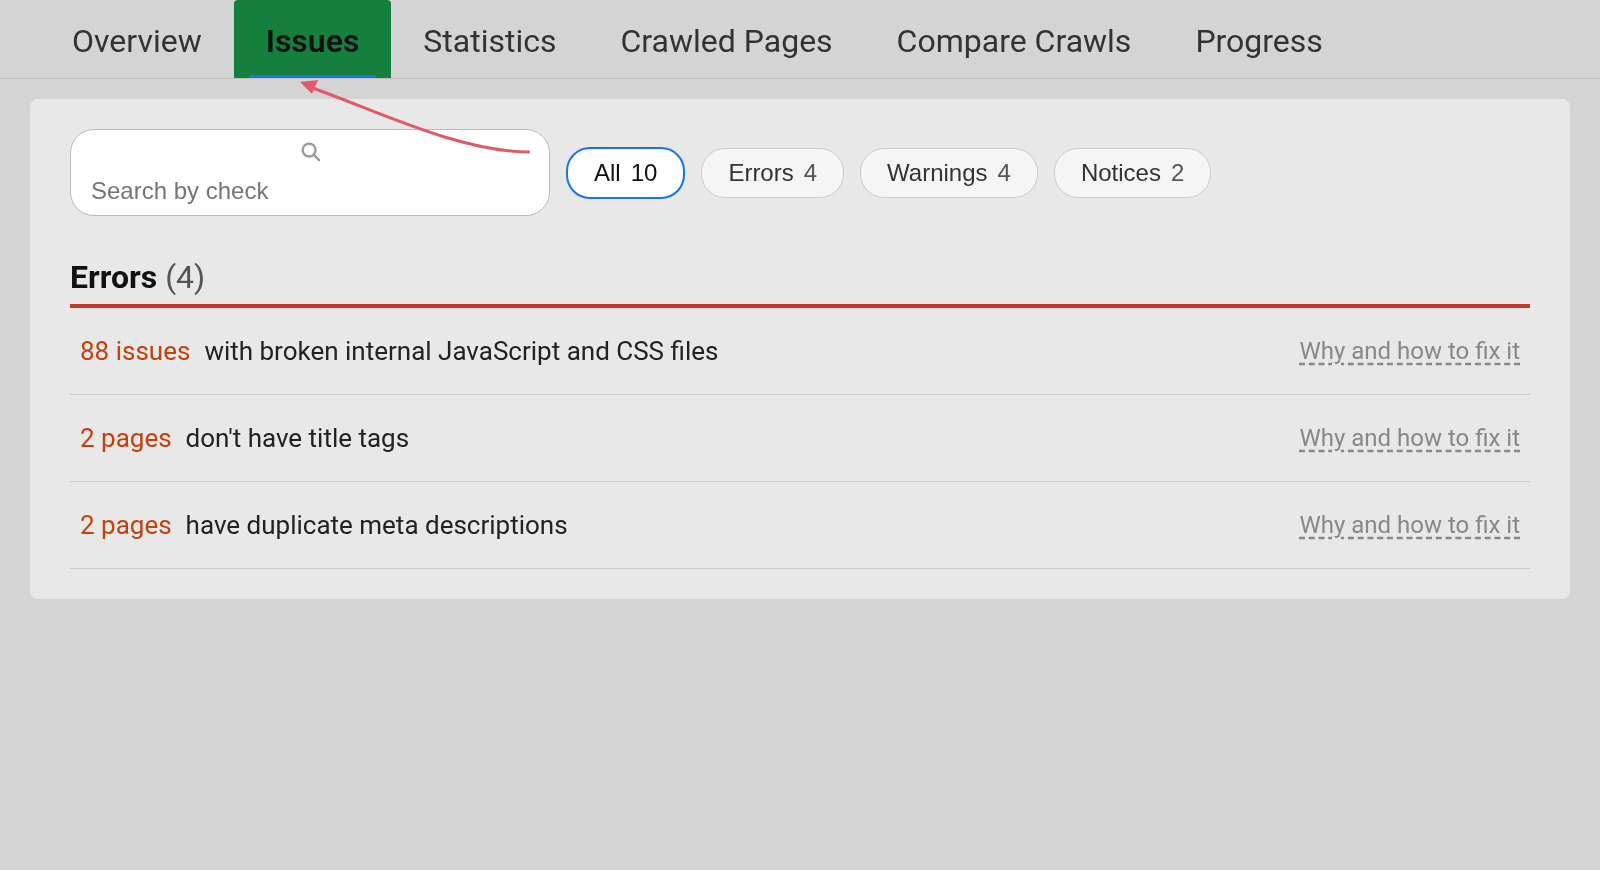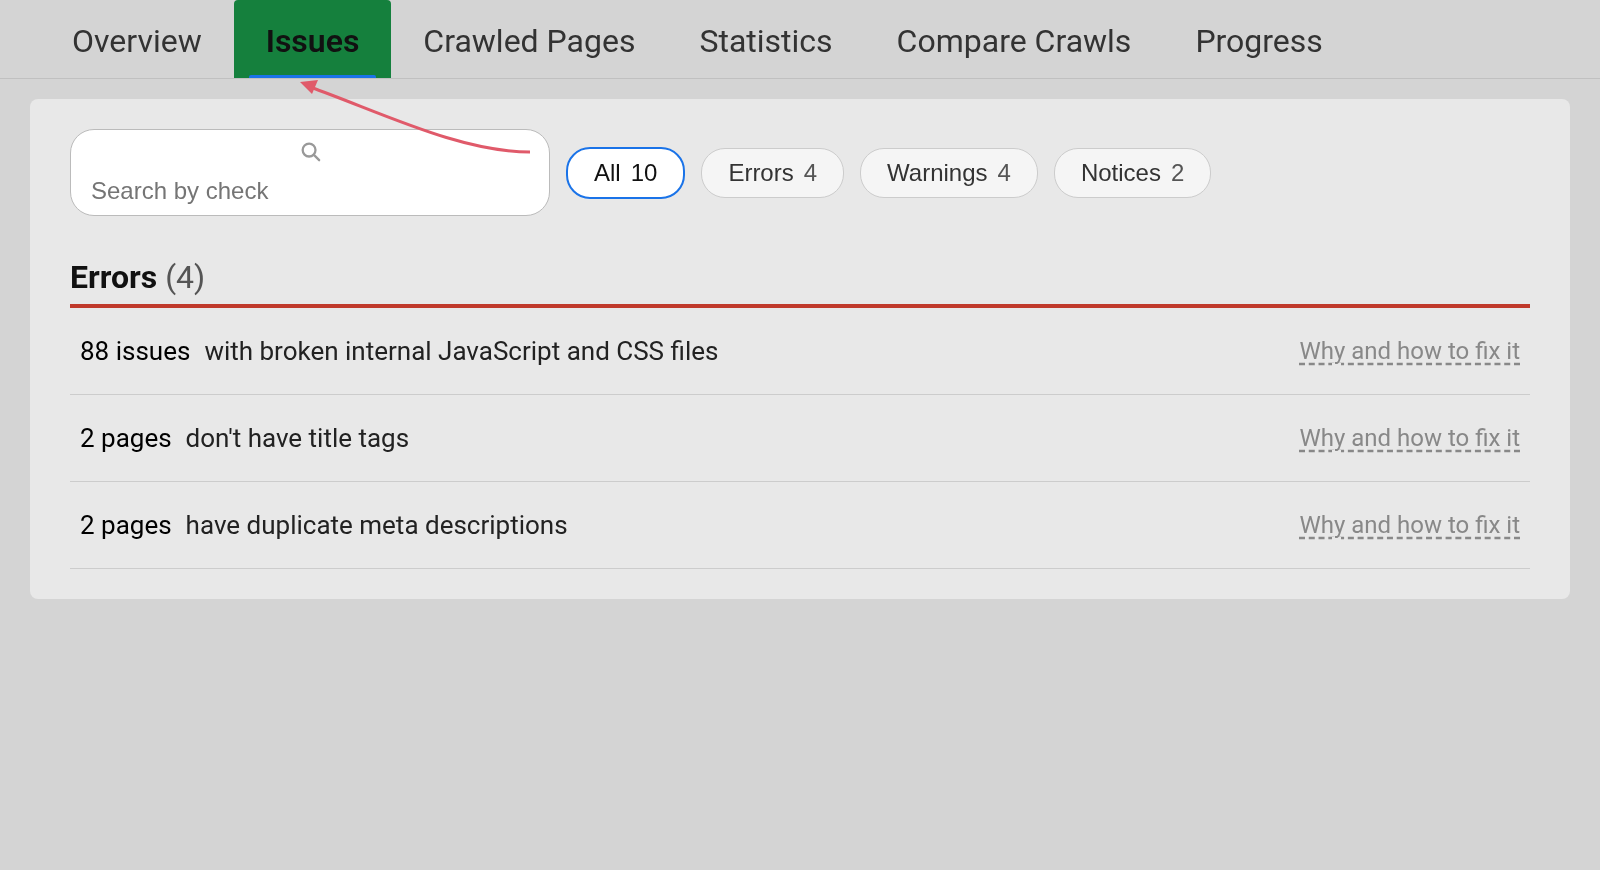--- a/index.html
+++ b/index.html
@@ -158,21 +158,21 @@
       display: flex;
       align-items: center;
       padding: 28px 10px;
       border-bottom: 1px solid #ccc;
       font-size: 26px;
       color: #222;
       gap: 14px;
     }
 
     .issue-row .issue-link {
-      color: #000000;
+      color: #c2410c;
       cursor: pointer;
       text-decoration: none;
     }
 
     .issue-row .issue-text {
       color: #222;
     }
 
     .issue-row .fix-link {
       margin-left: auto;
@@ -189,24 +189,24 @@
 <body>
 
 <div class="tab-bar">
   <div class="tab">
     <span>Overview</span>
   </div>
   <div class="tab active">
     <span>Issues</span>
   </div>
   <div class="tab">
+    <span>Statistics</span>
+  </div>
+  <div class="tab">
     <span>Crawled Pages</span>
-  </div>
-  <div class="tab">
-    <span>Statistics</span>
   </div>
   <div class="tab">
     <span>Compare Crawls</span>
   </div>
   <div class="tab">
     <span>Progress</span>
   </div>
 </div>
 
 <div class="arrow-container">

